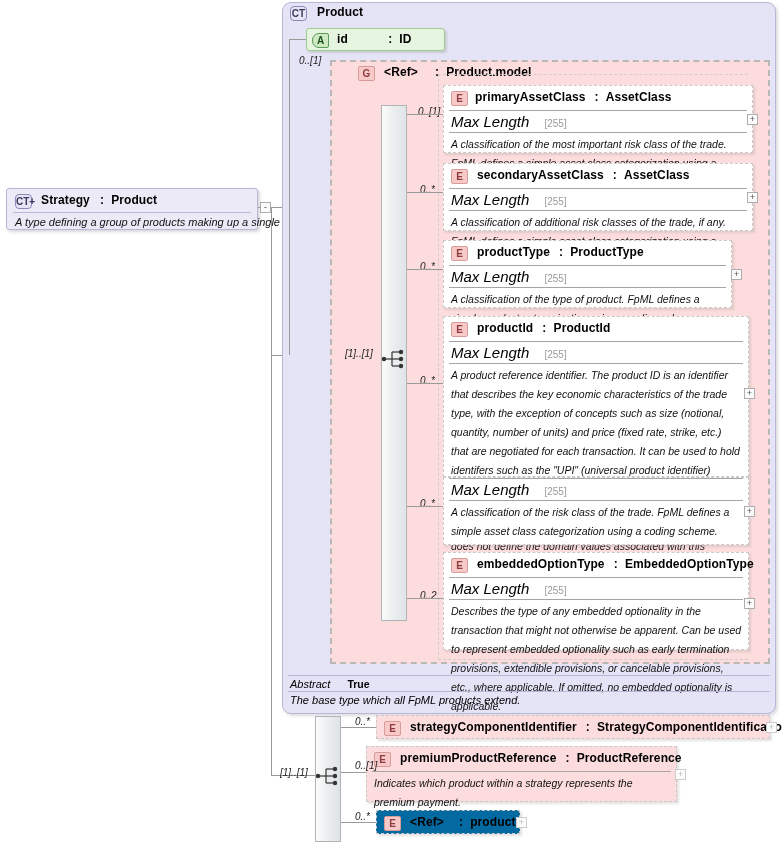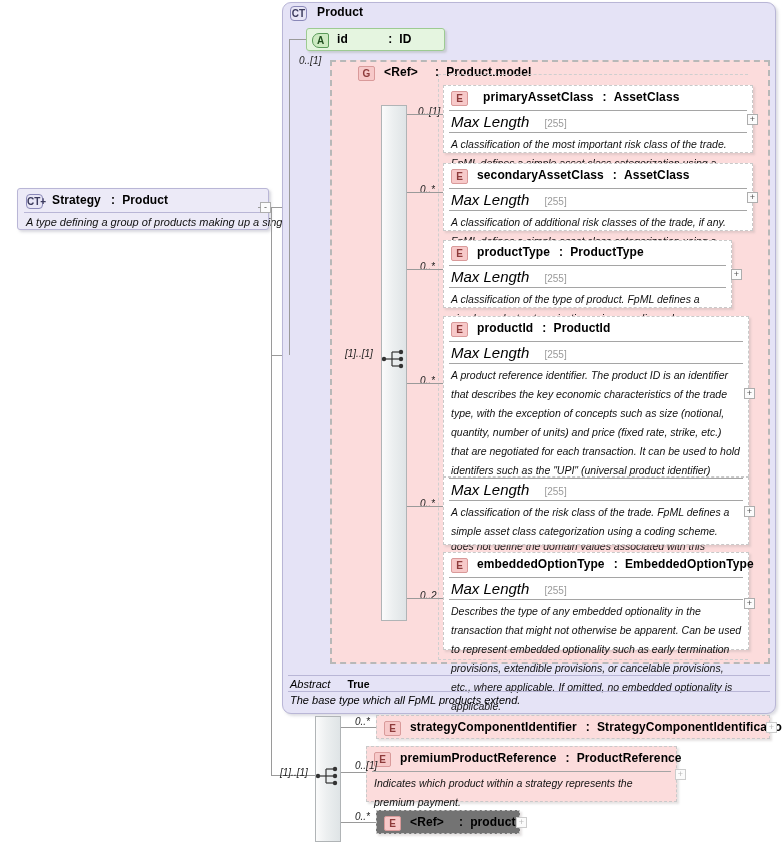--- a/index.html
+++ b/index.html
@@ -29,21 +29,21 @@
   }
   .badge-ct { border-color:#8a88b8; background:#e8e6f6; color:#3b3a5c; border-radius:4px; }
   .badge-a  { border-color:#5a9a5a; background:#cdeac2; color:#1f4d1f; border-radius:7px 2px 2px 7px;}
   .badge-g  { border-color:#d99a9a; background:#f7c9c9; color:#8d3b3b; }
   .badge-e  { border-color:#d99a9a; background:#f7c9c9; color:#8d3b3b; }
 
   .nodetitle { font-size:12px; font-weight:bold; letter-spacing:0.1px; }
 
   
   #strategy-box {
-    left:17px; top:188px; width:252px; height:42px;
+    left:6px; top:188px; width:252px; height:42px;
     background:#eceaf7;
     border:1px solid #b9b6d6;
     border-radius:3px;
     box-shadow:2px 2px 3px rgba(140,140,160,0.35);
   }
   #strategy-box .hd { padding:4px 0 3px 8px; }
   #strategy-box .divider { height:1px; background:#b9b6d6; margin:0 6px; }
   #strategy-box .doc {
     font-style:italic; font-size:11px; padding:3px 6px 0 8px; color:#111;
     white-space:nowrap;
@@ -214,21 +214,21 @@
     <circle cx="20" cy="4" r="2.2" fill="#333"></circle>
     <circle cx="20" cy="11" r="2.2" fill="#333"></circle>
     <circle cx="20" cy="18" r="2.2" fill="#333"></circle>
   </svg>
 </div>
 <div class="abs occ" style="left:345px; top:348px;">[1]..[1]</div>
 
 <div class="abs el" style="left:443px; top:85px; width:310px; height:68px;">
   <div class="hd">
     <span class="badge badge-e">E</span>
-    <span class="nodetitle" style="margin-left:12px;">primaryAssetClass</span>
+    <span class="nodetitle" style="margin-left:4px;">primaryAssetClass</span>
     <span class="nodetitle" style="margin-left:6px;">:</span>
     <span class="nodetitle" style="margin-left:4px;">AssetClass</span>
   </div>
   <div class="divider"></div>
   <div class="facet">
     <span class="fname">Max Length</span>
     <span class="fval">[255]</span>
   </div>
   <div class="divider"></div>
   <div class="doc">A classification of the most important risk class of the trade. FpML defines a simple asset class categorization using a coding scheme.</div>
@@ -371,21 +371,21 @@
     <span class="nodetitle" style="margin-left:6px;">:</span>
     <span class="nodetitle" style="margin-left:4px;">ProductReference</span>
   </div>
   <div class="divider"></div>
   <div class="doc">Indicates which product within a strategy represents the premium payment.</div>
 </div>
 <div class="abs occ" style="left:355px; top:760px;">0..[1]</div>
 <div class="abs ln-h" style="left:341px; top:772px; width:25px;"></div>
 <div class="abs plus dim" style="left:675px; top:769px;">+</div>
 
-<div class="abs el" style="left:376px; top:810px; width:144px; height:24px; background:#737373;">
+<div class="abs el" style="left:376px; top:810px; width:144px; height:24px; background:#0369a1;">
   <div class="hd">
     <span class="badge badge-e">E</span>
     <span class="nodetitle" style="margin-left:6px;">&lt;Ref&gt;</span>
     <span class="nodetitle" style="margin-left:12px;">:</span>
     <span class="nodetitle" style="margin-left:4px;">product</span>
   </div>
 </div>
 <div class="abs occ" style="left:355px; top:811px;">0..*</div>
 <div class="abs ln-h" style="left:341px; top:822px; width:35px;"></div>
 <div class="abs plus dim" style="left:516px; top:817px;">+</div>

